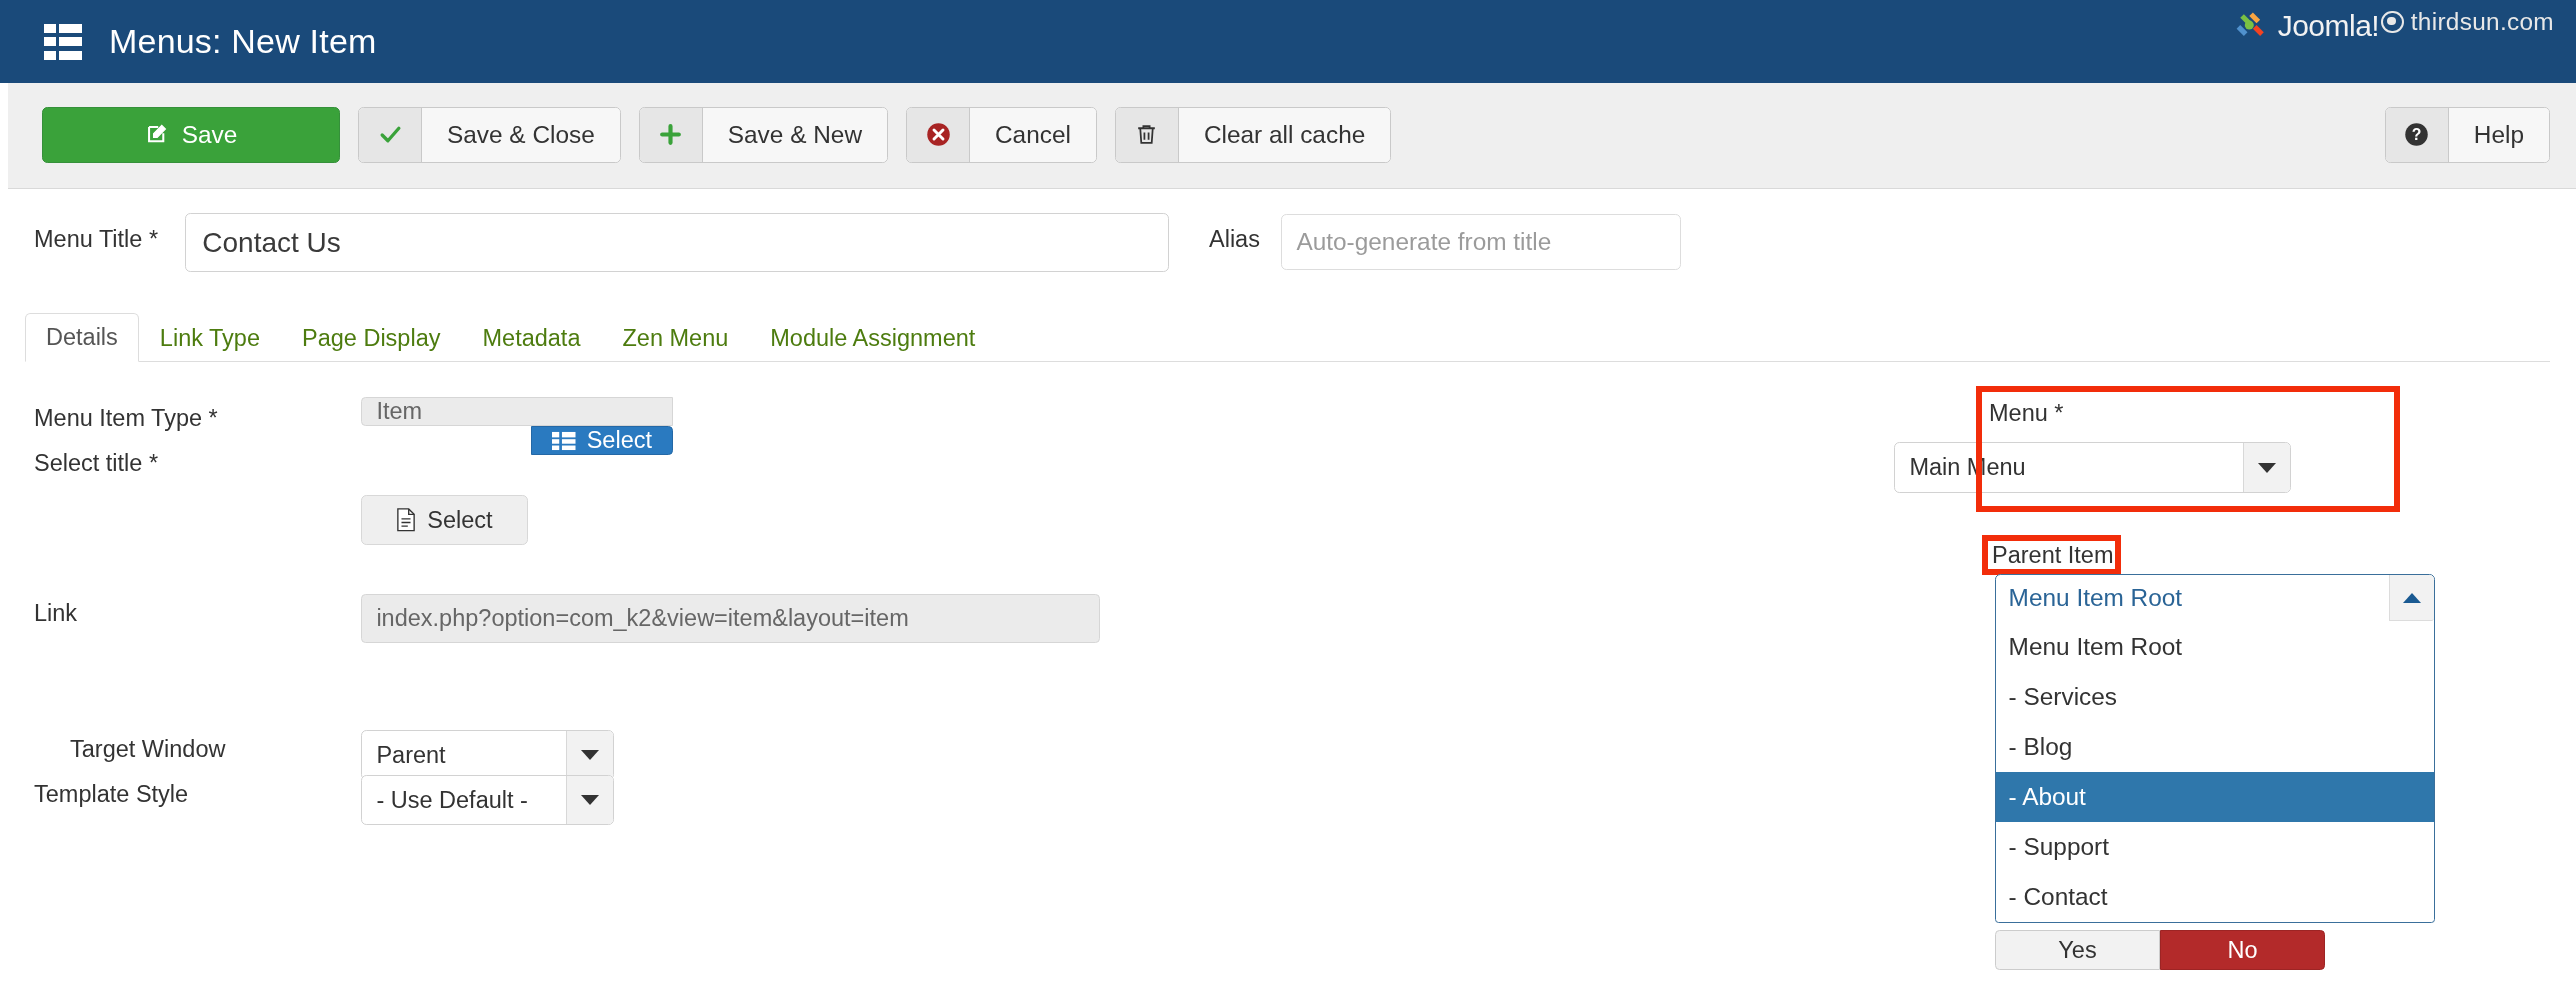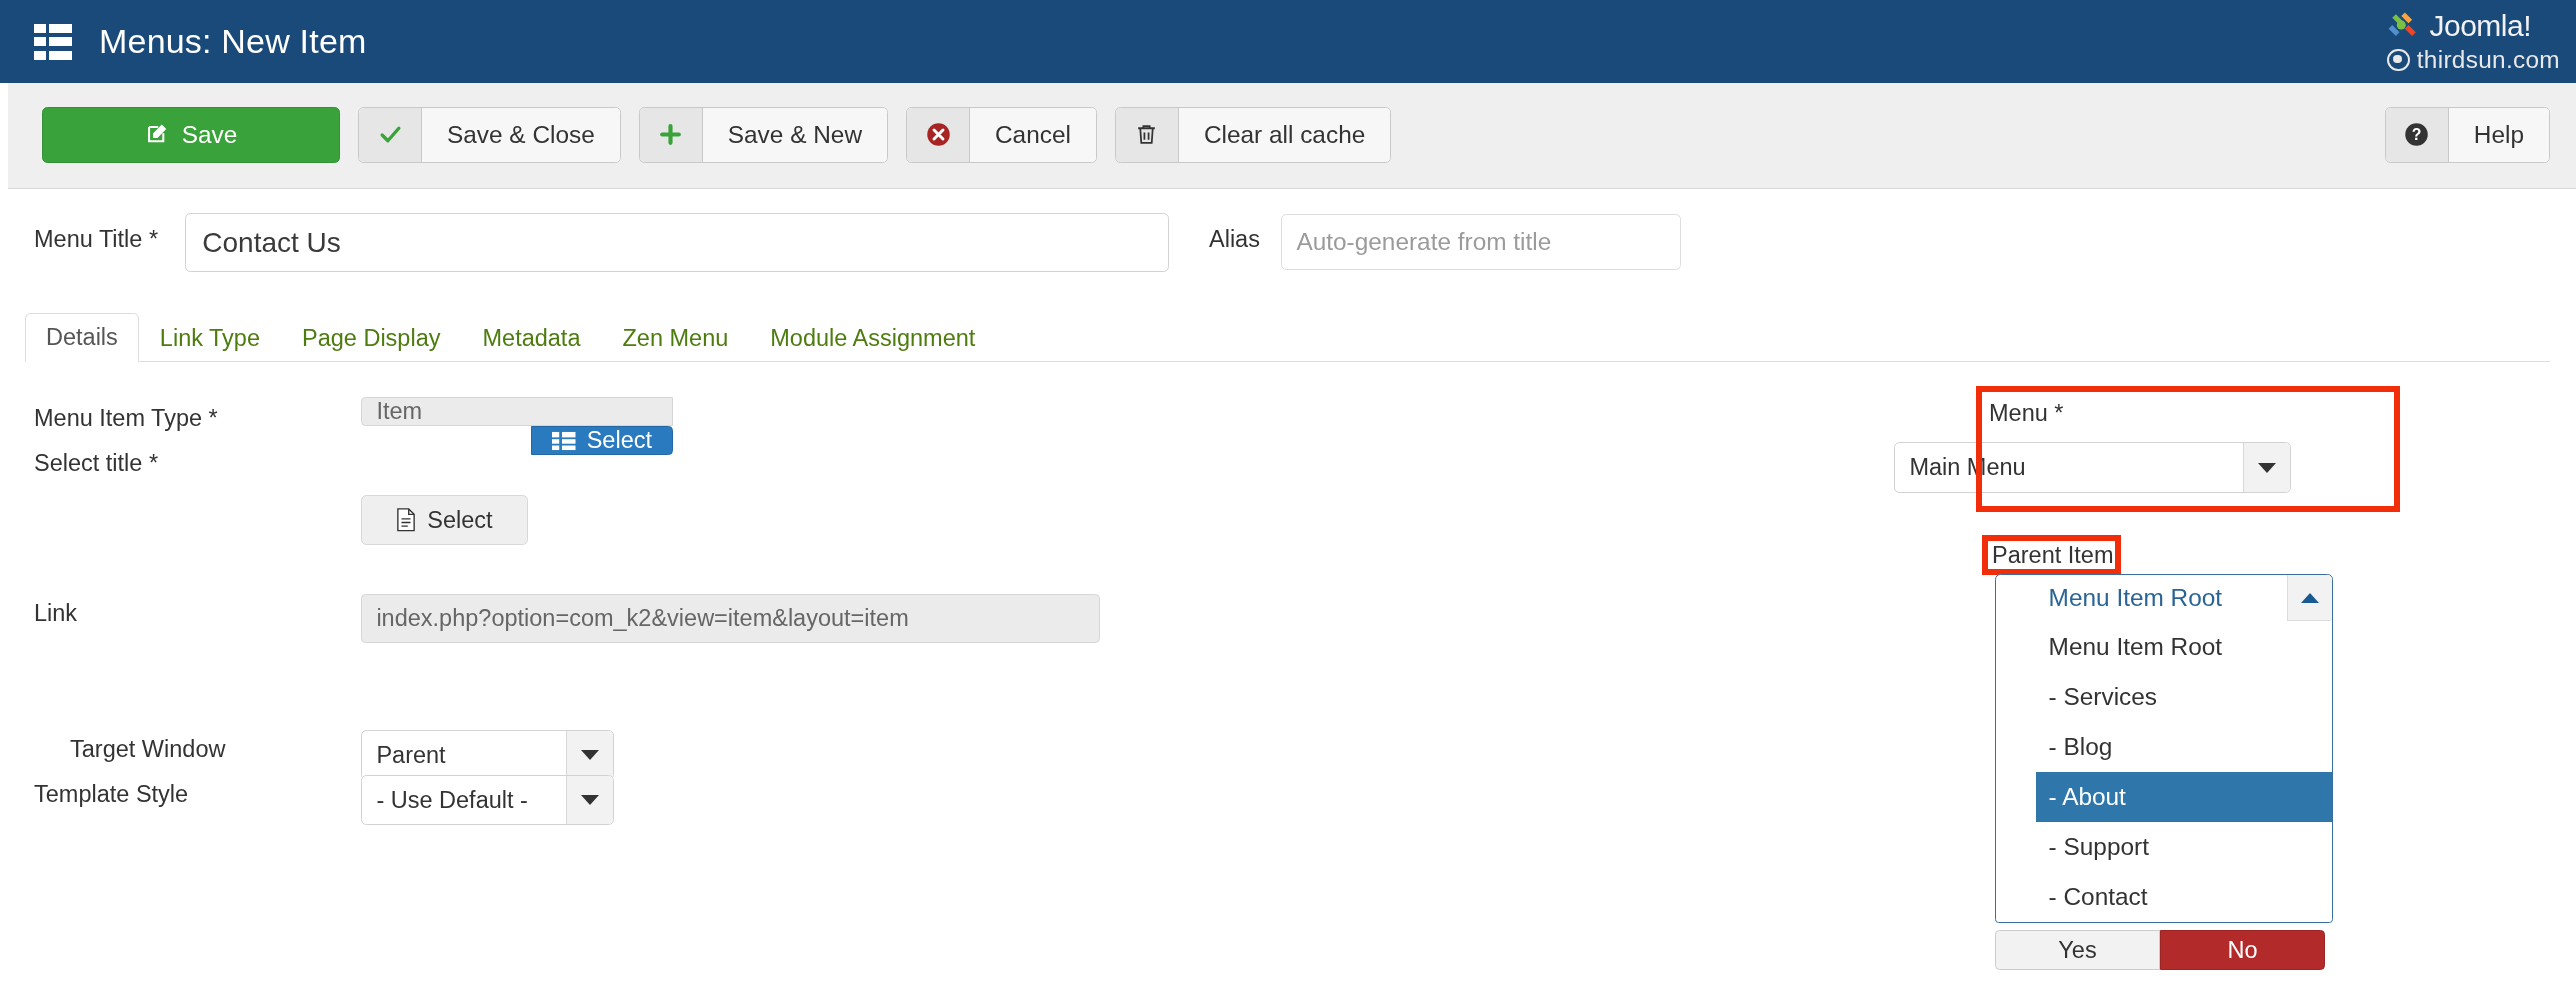--- a/index.html
+++ b/index.html
@@ -18,20 +18,21 @@
   }
 
   
   .header {
     position: absolute;
     left: 0; top: 0;
     width: 2576px; height: 83px;
     background: #1a4a7a;
     display: flex;
     align-items: center;
+    padding-left: 10px;
   }
   .header-left {
     display: flex;
     align-items: center;
     padding-left: 34px;
   }
   .grid-icon {
     width: 38px; height: 36px;
     display: grid;
     grid-template-columns: 11.7px 22.6px;
@@ -41,23 +42,23 @@
   .grid-icon i { background: #ffffff; display: block; }
   .header-title {
     color: #ffffff;
     font-size: 34px;
     font-weight: normal;
     margin-left: 27px;
     letter-spacing: 0.2px;
   }
   .header-right {
     position: absolute;
-    right: 16px; top: 7.2px;
-    display: flex;
-    flex-direction: column;
+    right: 22px; top: 7.2px;
+    display: flex;
+    flex-direction: row;
     align-items: flex-start;
   }
   .joomla-row { display: flex; align-items: center; }
   .joomla-mark {
     position: relative;
     width: 38px; height: 38px;
     margin-right: 6.3px;
   }
   .joomla-word {
     color: #f2f2f2;
@@ -317,27 +318,26 @@
   }
   .parent-label {
     position: absolute;
     left: 1992px; top: 542px;
     font-size: 23.5px;
     color: #333333;
   }
   .parent-dropdown {
     position: absolute;
     left: 1995px; top: 574px;
-    width: 338px;
+    width: 440px;
     border: 0.9px solid #3a6f9b;
     border-radius: 5.4px 5.4px 3.6px 3.6px;
     background: #ffffff;
     overflow: hidden;
     z-index: 20;
-    padding-left: 40px;
   }
   .pd-header {
     display: flex; align-items: stretch;
     height: 47px;
     border-bottom: 0.9px solid transparent;
   }
   .pd-header-text {
     flex: 1;
     display: flex; align-items: center;
     padding-left: 12.6px;

